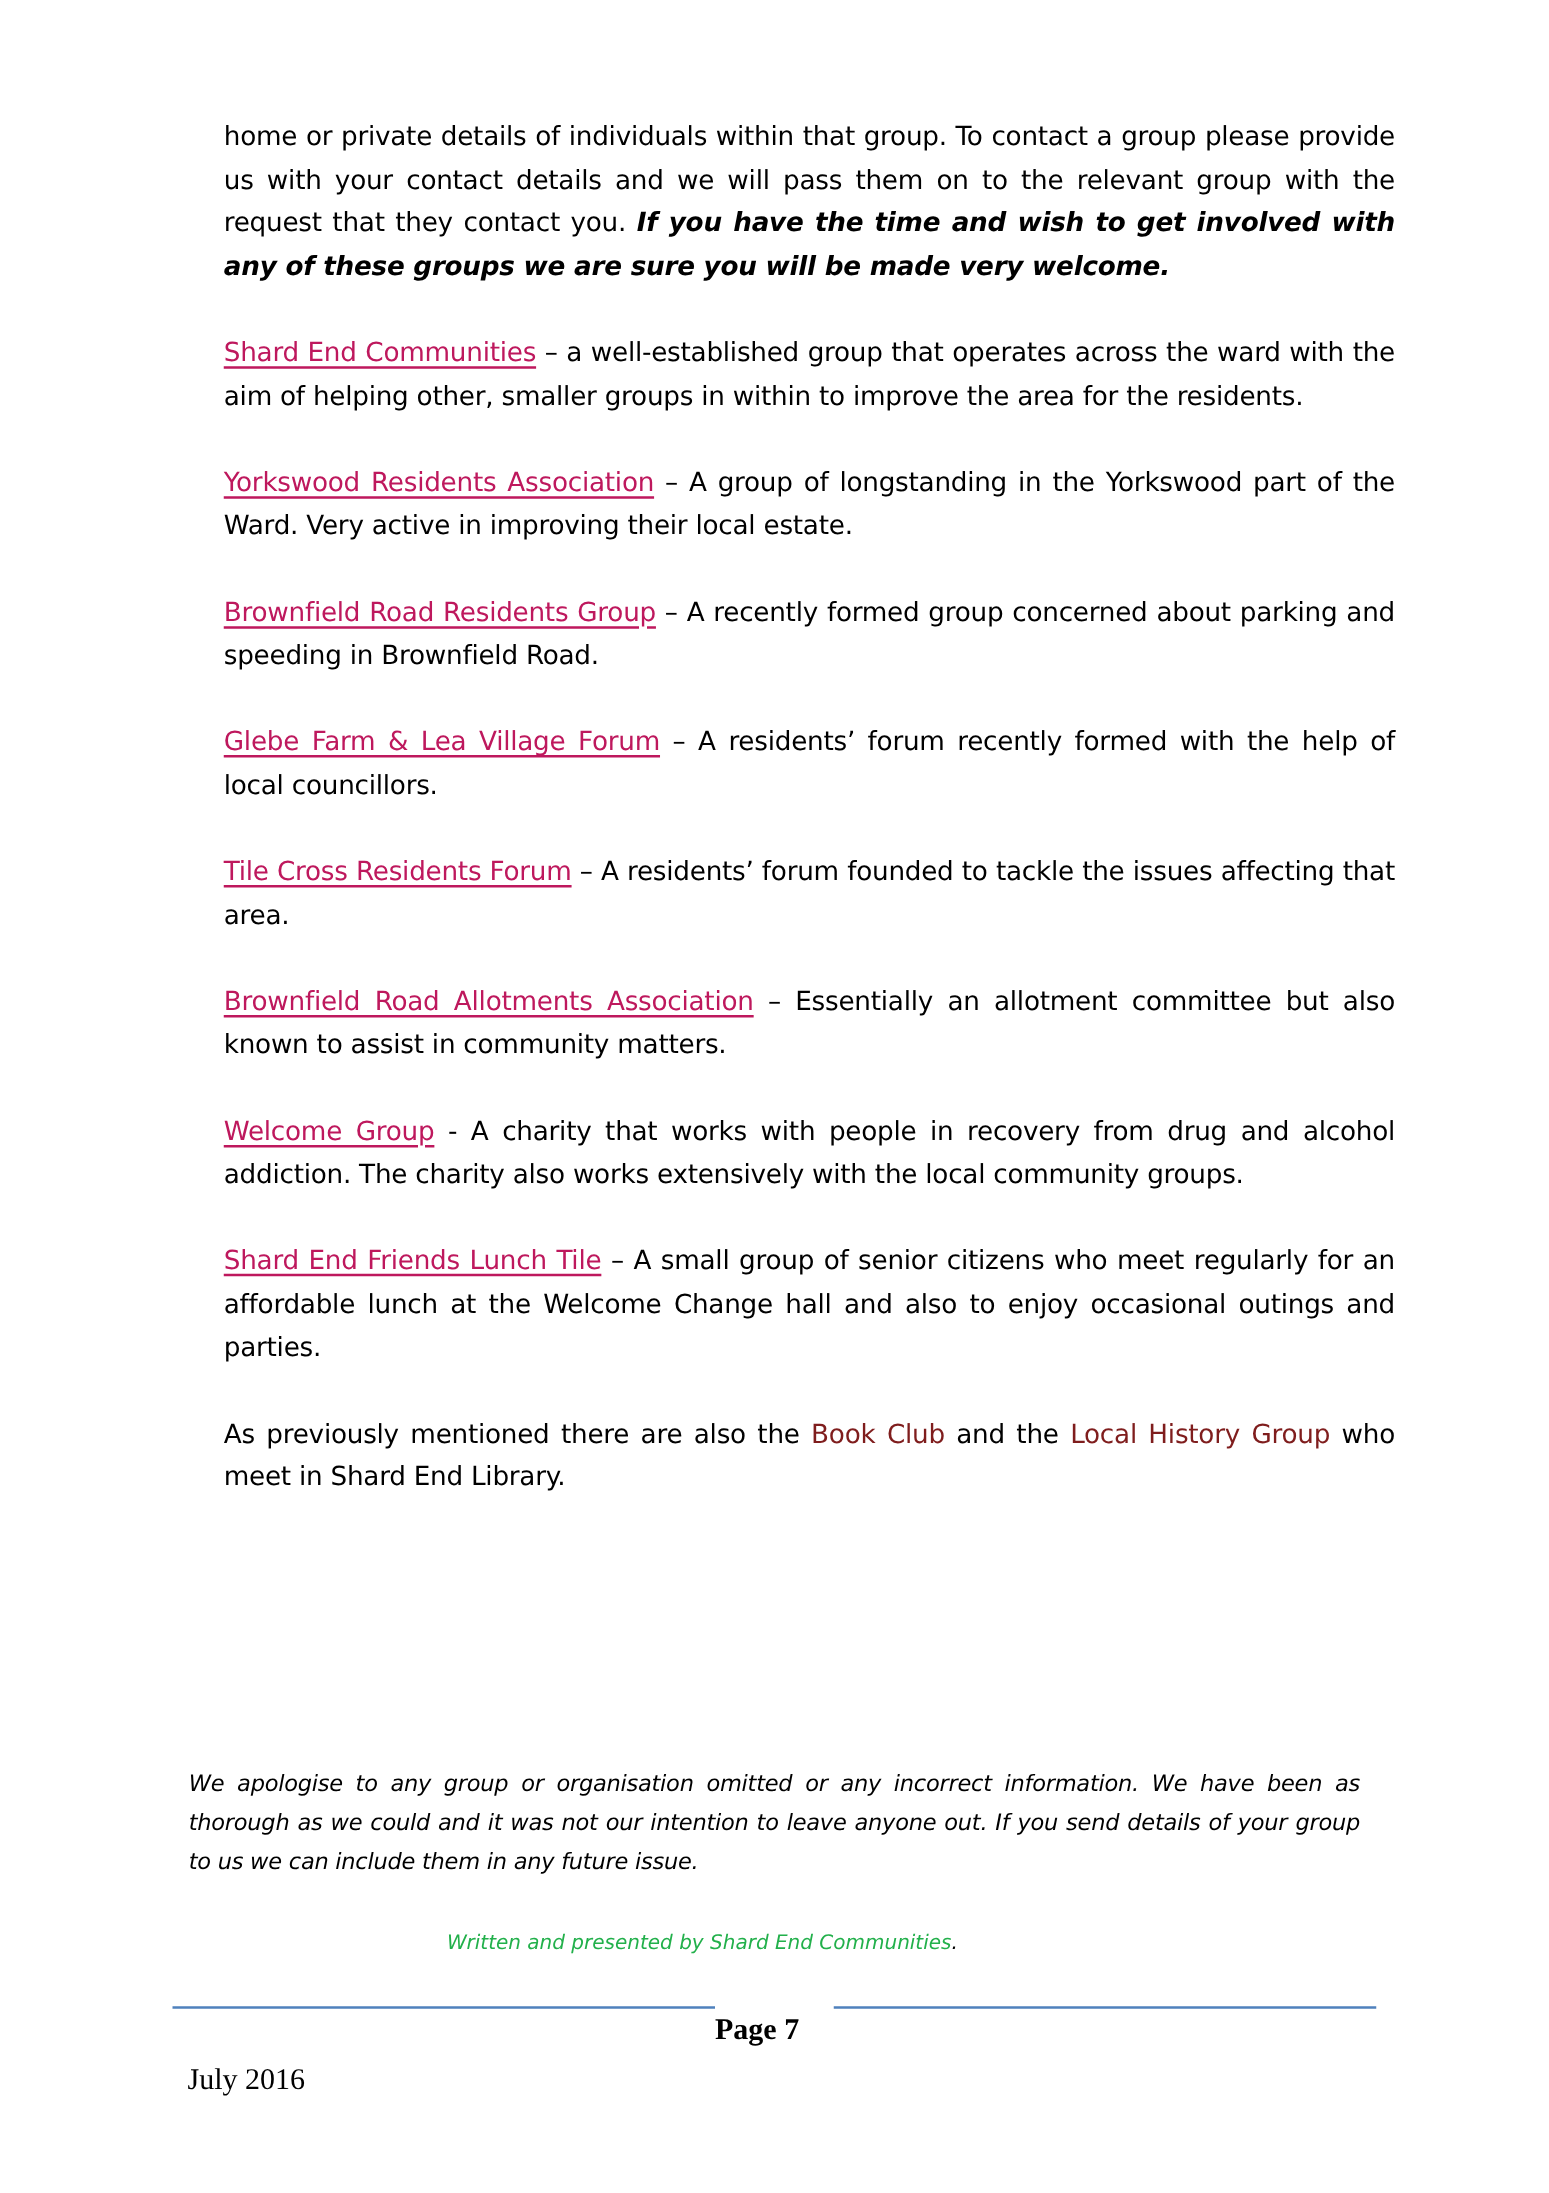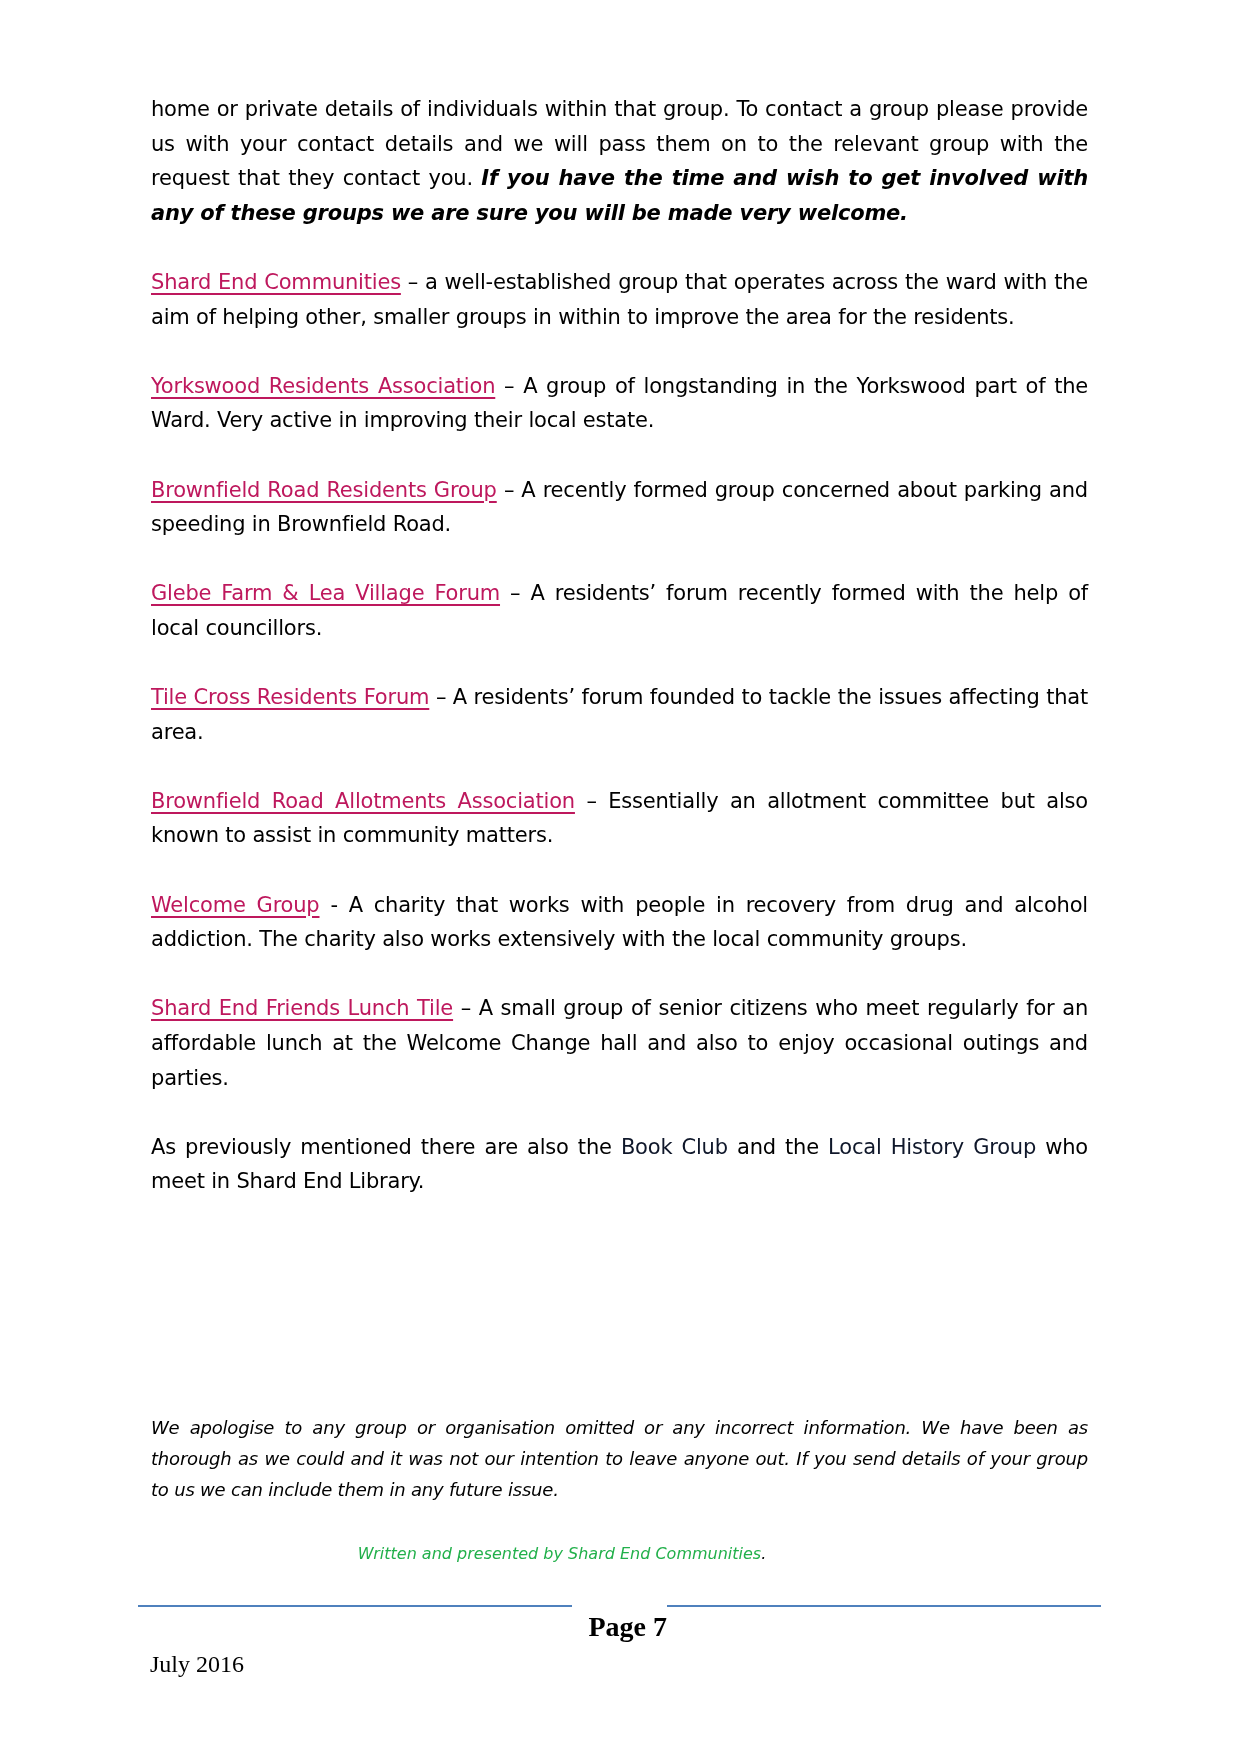--- a/index.html
+++ b/index.html
@@ -6,51 +6,51 @@
   body { width: 1239px; height: 1754px; position: relative; overflow: hidden; }
   .page { position: absolute; left: 0; top: 0; width: 1239px; height: 1754px; background: #fff; }
   .body-text {
     position: absolute; left: 151px; width: 937px;
     font-family: "DejaVu Sans", sans-serif;
     font-size: 21px; line-height: 34.6px; color: #000;
     text-align: justify; letter-spacing: -0.2px;
   }
   .para { margin: 0 0 34.6px 0; }
   .link { color: #be185d; text-decoration: underline; text-decoration-thickness: 2px; text-underline-offset: 4px; }
-  .inline-link { color: #0f172a; }
+  .inline-link { color: #7f1d1d; }
   .emph { font-weight: bold; font-style: italic; }
   .apology {
     position: absolute; left: 151px; width: 937px; top: 1412px;
     font-family: "DejaVu Sans", sans-serif; font-style: italic;
     font-size: 18px; line-height: 31px; color: #000; text-align: justify;
     letter-spacing: -0.2px;
   }
   .credit {
     position: absolute; left: 0; width: 1124px; top: 1544px; text-align: center;
     font-family: "DejaVu Sans", sans-serif; font-style: italic; font-size: 16px; color: #22b04b;
   }
   .credit .dot { color: #000; }
   .rule { position: absolute; top: 1605px; height: 2px; background: #4f81bd; }
   .rule.left { left: 138px; width: 434px; }
   .rule.right { left: 667px; width: 434px; }
   .page-num {
-    position: absolute; top: 1611px; left: 572px; width: 95px; text-align: right;
-    font-family: "Liberation Serif", serif; font-weight: bold; font-size: 28px; color: #000;
+    position: absolute; top: 1611px; left: 572px; width: 95px; text-align: left;
+    font-family: "Liberation Serif", serif; font-weight: bold; font-size: 24px; color: #000;
   }
   .date {
     position: absolute; top: 1651px; left: 150px;
     font-family: "Liberation Serif", serif; font-size: 24px; color: #000;
   }
 </style>
 </head>
 <body>
 
 <div class="page">
 
-  <div class="body-text" style="top:92px;">
+  <div class="body-text" style="top:92px;margin-left:28px;">
     <p class="para">
       <span>home or private details of individuals within that group.  To contact a group please provide us with your contact details and we will pass them on to the relevant group with the request that they contact you. </span><span class="emph">If you have the time and wish to get involved with any of these groups we are sure you will be made very welcome.</span>
     </p>
 
     <p class="para">
       <a class="link">Shard End Communities</a><span> – a well-established group that operates across the ward with the aim of helping other, smaller groups in within to improve the area for the residents.</span>
     </p>
     <p class="para">
       <a class="link">Yorkswood Residents Association</a><span> – A group of longstanding in the Yorkswood part of the Ward.  Very active in improving their local estate.</span>
     </p>

